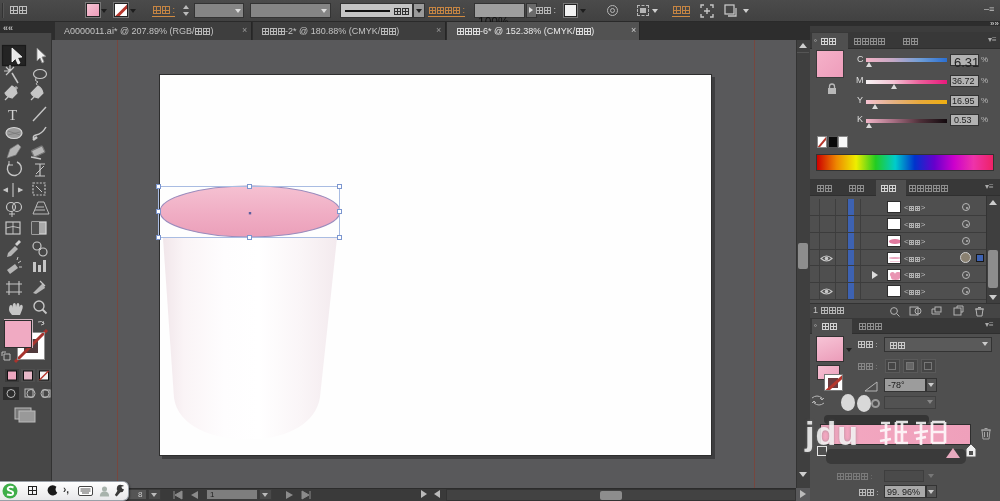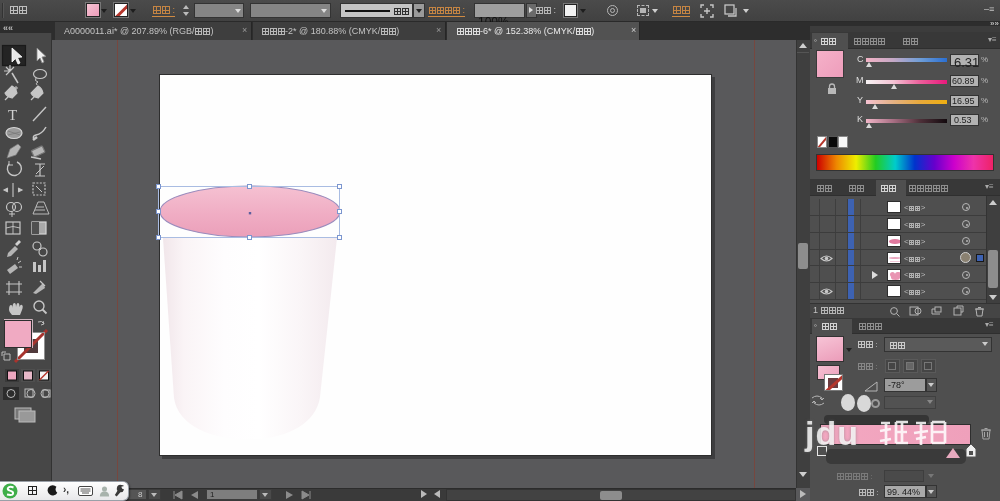--- a/index.html
+++ b/index.html
@@ -272,21 +272,21 @@
 
 <div class="t" style="left:857px;top:55px;color:#ddd;font-size:9px">C</div>
 <div class="abs" style="left:866px;top:58px;width:81px;height:4px;background:linear-gradient(to right,#f3b2c5,#c6a9c6,#6f9ed8,#2a6fd2)"></div>
 <div class="arr" style="left:866px;top:62px;border-left:3.5px solid transparent;border-right:3.5px solid transparent;border-bottom:5px solid #d9d9d9"></div>
 <div class="abs" style="left:950px;top:54px;width:29px;height:12px;background:#b2b2b2;border:1px solid #333"></div>
 <span class="t" style="left:954px;top:56px;color:#222;font-size:13px">6.31</span><span class="t" style="left:981px;top:56px;color:#bbb;font-size:8px">%</span>
 <div class="t" style="left:856px;top:76px;color:#ddd;font-size:9px">M</div>
 <div class="abs" style="left:866px;top:79.5px;width:81px;height:4px;background:linear-gradient(to right,#f6f3f4,#f3c4d4,#ec5f9b,#e8197c)"></div>
 <div class="arr" style="left:891px;top:83.5px;border-left:3.5px solid transparent;border-right:3.5px solid transparent;border-bottom:5px solid #d9d9d9"></div>
 <div class="abs" style="left:950px;top:75px;width:29px;height:12px;background:#b2b2b2;border:1px solid #333"></div>
-<span class="t" style="left:952px;top:77px;color:#222;font-size:9px">60.89</span><span class="t" style="left:981px;top:77px;color:#bbb;font-size:8px">%</span>
+<span class="t" style="left:952px;top:77px;color:#222;font-size:9px">36.72</span><span class="t" style="left:981px;top:77px;color:#bbb;font-size:8px">%</span>
 <div class="t" style="left:857px;top:96px;color:#ddd;font-size:9px">Y</div>
 <div class="abs" style="left:866px;top:99.5px;width:81px;height:4px;background:linear-gradient(to right,#f5c2d2,#e4b184,#e8a93b,#efaf12)"></div>
 <div class="arr" style="left:872px;top:103.5px;border-left:3.5px solid transparent;border-right:3.5px solid transparent;border-bottom:5px solid #d9d9d9"></div>
 <div class="abs" style="left:950px;top:95px;width:29px;height:12px;background:#b2b2b2;border:1px solid #333"></div>
 <span class="t" style="left:952px;top:97px;color:#222;font-size:9px">16.95</span><span class="t" style="left:981px;top:97px;color:#bbb;font-size:8px">%</span>
 <div class="t" style="left:857px;top:115px;color:#ddd;font-size:9px">K</div>
 <div class="abs" style="left:866px;top:118.5px;width:81px;height:4px;background:linear-gradient(to right,#f2b6c8,#a86f84,#4e3039,#130a0e)"></div>
 <div class="arr" style="left:866px;top:122.5px;border-left:3.5px solid transparent;border-right:3.5px solid transparent;border-bottom:5px solid #d9d9d9"></div>
 <div class="abs" style="left:950px;top:114px;width:29px;height:12px;background:#b2b2b2;border:1px solid #333"></div>
 <span class="t" style="left:954px;top:116px;color:#222;font-size:9px">0.53</span><span class="t" style="left:981px;top:116px;color:#bbb;font-size:8px">%</span>
@@ -447,21 +447,21 @@
       <rect x="5" y="8" width="4" height="4" fill="#4f4f4f"></rect>
     </svg>
 <div class="abs" style="left:826px;top:449px;width:140px;height:15px;background:#3a3a3a;border-radius:5px"></div><div class="abs" style="left:946px;top:448px;width:0;height:0;border-left:7px solid transparent;border-right:7px solid transparent;border-bottom:10px solid #e8aabf"></div>
 
 <span class="t" style="left:836px;top:472px;color:#7e7e7e"><i class="zh zs"></i><i class="zh zs"></i><i class="zh zs"></i><i class="zh zs"></i><span style="font-size:8px"> :</span></span>
 <div class="abs" style="left:884px;top:470px;width:40px;height:12px;background:#4a4a4a;border:1px solid #3e3e3e"></div>
 <div class="arr" style="left:928px;top:474px;border-left:3px solid transparent;border-right:3px solid transparent;border-top:4px solid #777"></div>
 
 <span class="t" style="left:858px;top:488px;color:#c5c5c5"><i class="zh zs"></i><i class="zh zs"></i><span style="font-size:8px"> :</span></span>
 <div class="abs" style="left:884px;top:485px;width:42px;height:13px;background:#a9a9a9;border:1px solid #333"></div>
-<span class="t" style="left:887px;top:488px;color:#1a1a1a;font-size:9px">99. 44%</span>
+<span class="t" style="left:887px;top:488px;color:#1a1a1a;font-size:9px">99. 96%</span>
 <div class="abs" style="left:926px;top:485px;width:11px;height:13px;background:#555;border:1px solid #333"></div>
 <div class="arr" style="left:928px;top:490px;border-left:3.5px solid transparent;border-right:3.5px solid transparent;border-top:4.5px solid #ccc"></div>
 
 <div class="t" style="left:805px;top:416px;color:rgba(255,255,255,.8);font-size:34px;font-weight:bold;letter-spacing:1px;text-shadow:0 0 3px rgba(120,120,120,.6)">jdu</div>
 <svg class="abs" style="left:878px;top:419px" width="70" height="28" viewBox="0 0 70 28">
       <g stroke="rgba(255,255,255,.85)" stroke-width="2.7" fill="none">
 <path d="M3,4 L12,4 M2,12 L13,10 M2,22 L13,20 M8,4 L8,26"></path>
 <path d="M18,3 L18,24 M18,3 L30,3 M18,13 L29,13 M24,3 L24,24 M18,24 L30,24"></path>
 <path d="M38,4 L48,4 M43,4 L43,26 M36,14 L50,12 M38,20 L48,18"></path>
 <path d="M54,3 L54,24 M54,3 L67,3 M67,3 L67,24 M54,13 L67,13 M54,24 L67,24"></path>

